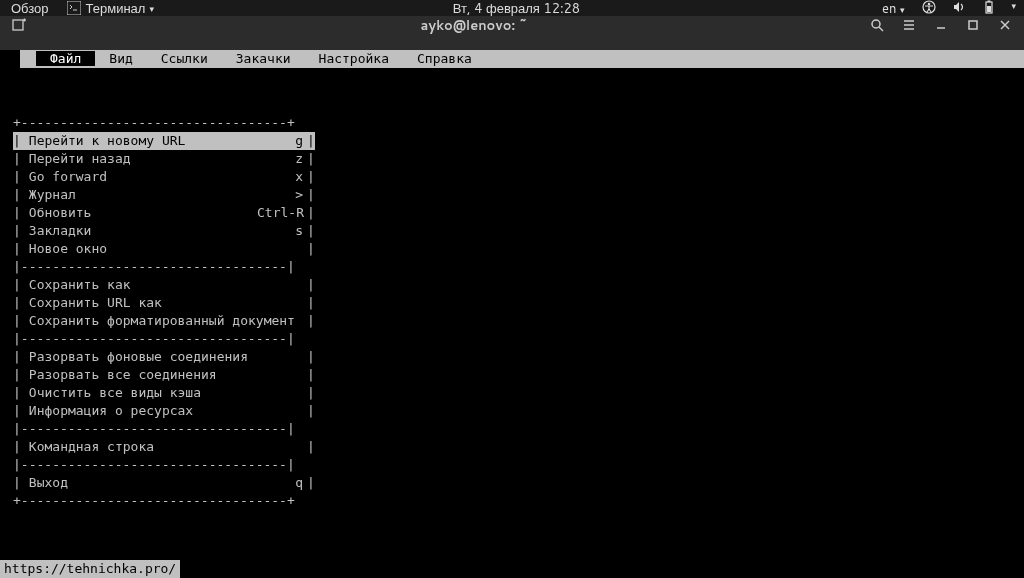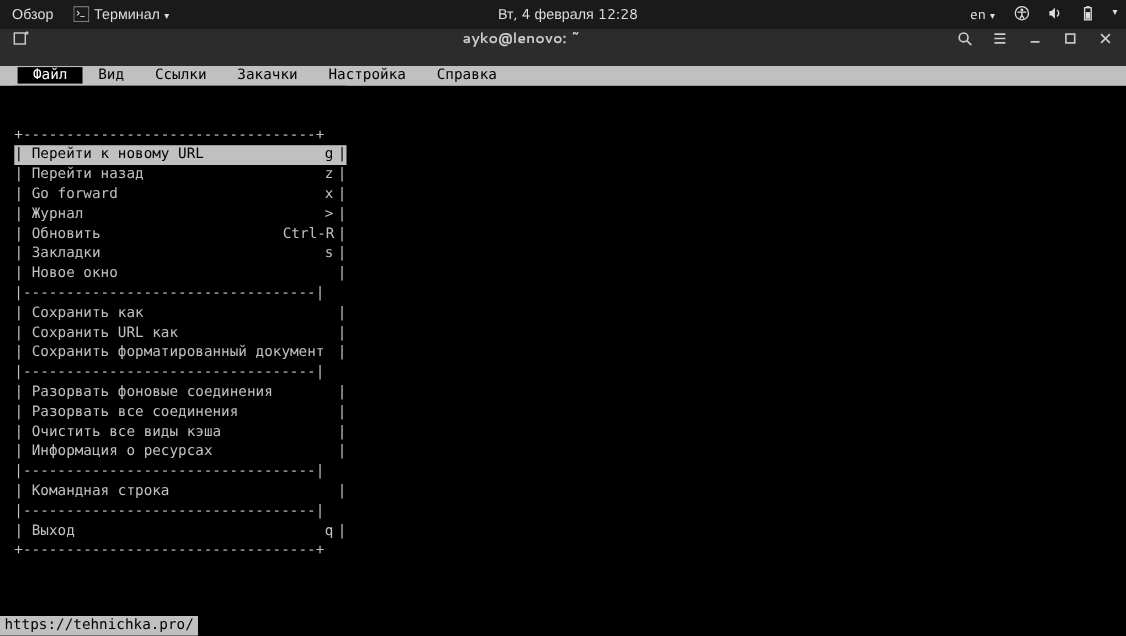--- a/index.html
+++ b/index.html
@@ -7,21 +7,21 @@
   width: 1024px;
   height: 578px;
   background: #000;
   font-family: "DejaVu Sans Mono", "Liberation Mono", monospace;
   font-size: 13px;
   color: #fff;
   overflow: hidden;
   position: relative;
 }
 .topbar {
-  height: 26px;
+  height: 16px;
   background: #1a1a1a;
   display: flex;
   align-items: center;
   padding: 0 8px;
   font-family: "Cantarell", sans-serif;
   font-size: 13px;
   color: #ddd;
 }
 .topbar-left { display: flex; align-items: center; gap: 14px; }
 .topbar-center { flex: 1; text-align: center; }
@@ -47,20 +47,21 @@
 
 .menubar {
   height: 18px;
   background: #c0c0c0;
   color: #000;
   display: flex;
   font-family: monospace;
   font-size: 13px;
   line-height: 18px;
   white-space: pre;
+  margin-left: 20px;
 }
 .menubar-item { padding: 0 14px;}
 .menubar-item.active { background: #000; color: #fff; }
 
 .dropdown {
   position: absolute;
   left: 13px;
   top: 78px;
   background: #000;
   color: #c0c0c0;

